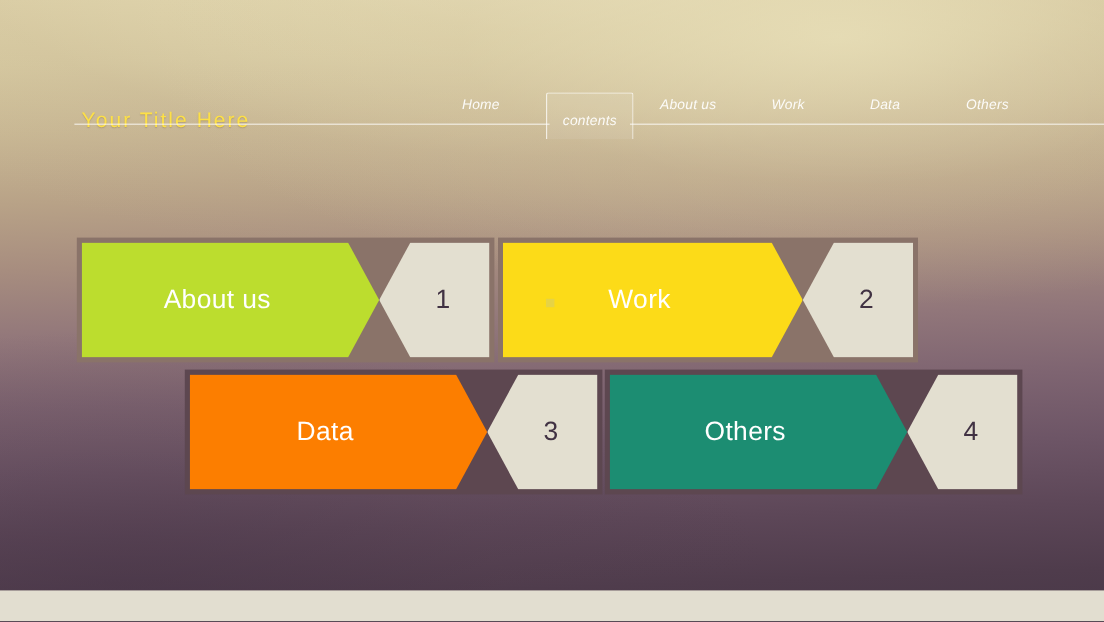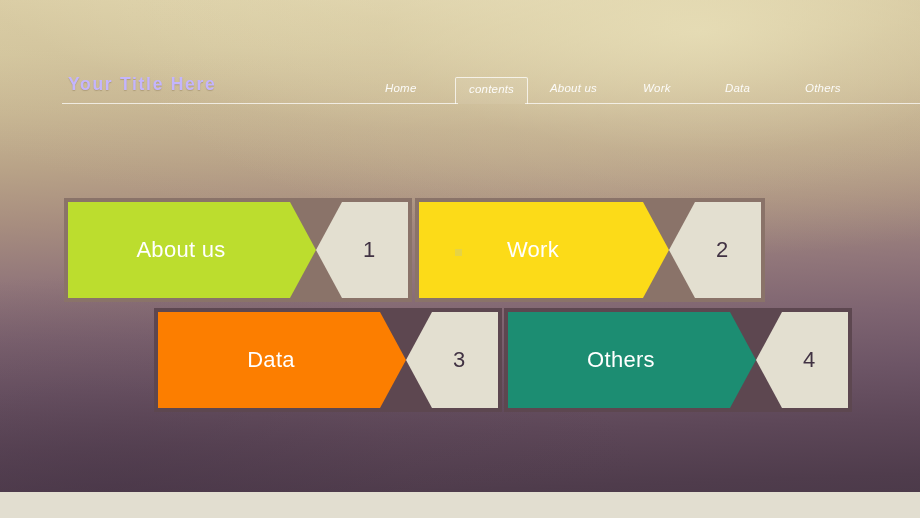--- a/index.html
+++ b/index.html
@@ -56,25 +56,25 @@
     left: 0;
     top: 492px;
     width: 920px;
     height: 26px;
     background: #e2ded0;
   }
   
   .title {
     position: absolute;
     left: 68px;
-    top: 74px;
+    top: 90px;
     font-size: 17.5px;
     letter-spacing: 1.7px;
-    color: #c4b5fd;
-    font-weight: 700;
+    color: #fde047;
+    font-weight: 400;
     white-space: nowrap;
     text-shadow: 0 1px 1px rgba(120,100,70,0.35);
   }
   .rule {
     position: absolute;
     top: 103px;
     height: 1px;
     background: rgba(255,255,255,0.72);
   }
   .rule-left  { left: 62px;  width: 396px; }
@@ -91,21 +91,21 @@
   .nav-item {
     position: absolute;
     top: 0;
     font-size: 11.5px;
     color: rgba(255,255,255,0.93);
     white-space: nowrap;
     letter-spacing: 0.2px;
     line-height: 17px;
   }
   .nav-item.active {
-    padding: 3px 13px 6px 13px;
+    padding: 15px 13px 6px 13px;
     top: -3px;
     border: 1px solid rgba(255,255,255,0.72);
     border-bottom: none;
     border-radius: 2px 2px 0 0;
     background: rgba(255,255,255,0.07);
   }
 
   
   .frame {
     position: absolute;

